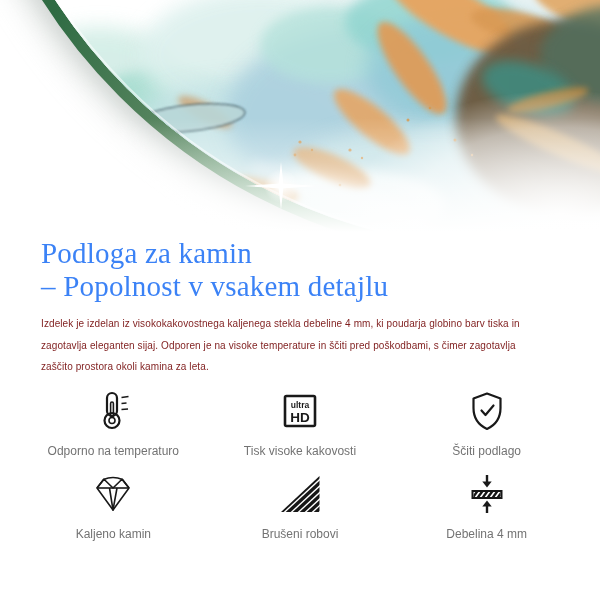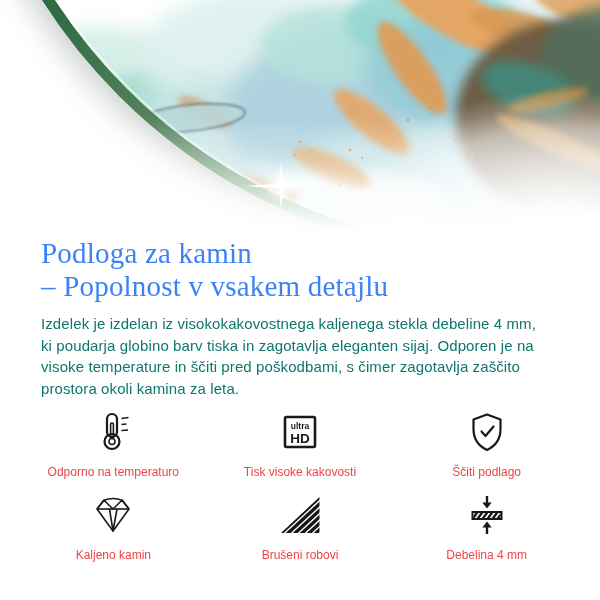--- a/index.html
+++ b/index.html
@@ -17,35 +17,35 @@
     margin: 5px 30px 0 41px;
     font-family: "Liberation Serif", serif;
     font-weight: 400;
     font-size: 29px;
     line-height: 33px;
     color: #3b82f6;
     letter-spacing: 0.2px;
   }
   .desc {
     margin: 10px 52px 0 41px;
-    font-size: 15px;
+    font-size: 10px;
     line-height: 21.5px;
-    color: #0f766e;
+    color: #7f1d1d;
     letter-spacing: 0.1px;
   }
   .features {
     margin: 11px 20px 0 20px;
     display: grid;
     grid-template-columns: repeat(3, 1fr);
     row-gap: 14px;
   }
   .feature { display: flex; flex-direction: column; align-items: center; }
   .feature .icon-box { width: 44px; height: 44px; }
   .feature .icon-box svg { width: 44px; height: 44px; display: block; }
-  .feature-label { margin-top: 11px; font-size: 12px; color: #ef4444; }
+  .feature-label { margin-top: 11px; font-size: 12px; color: #737373; }
   .ic { stroke: #191919; fill: none; stroke-width: 2.2; }
   .ic-thin { stroke: #191919; fill: none; stroke-width: 1.6; }
   .ic-fill { fill: #191919; stroke: none; }
 </style>
 </head>
 <body>
 
 <div class="page">
 
   <svg class="hero" viewBox="0 0 600 232" aria-hidden="true">

